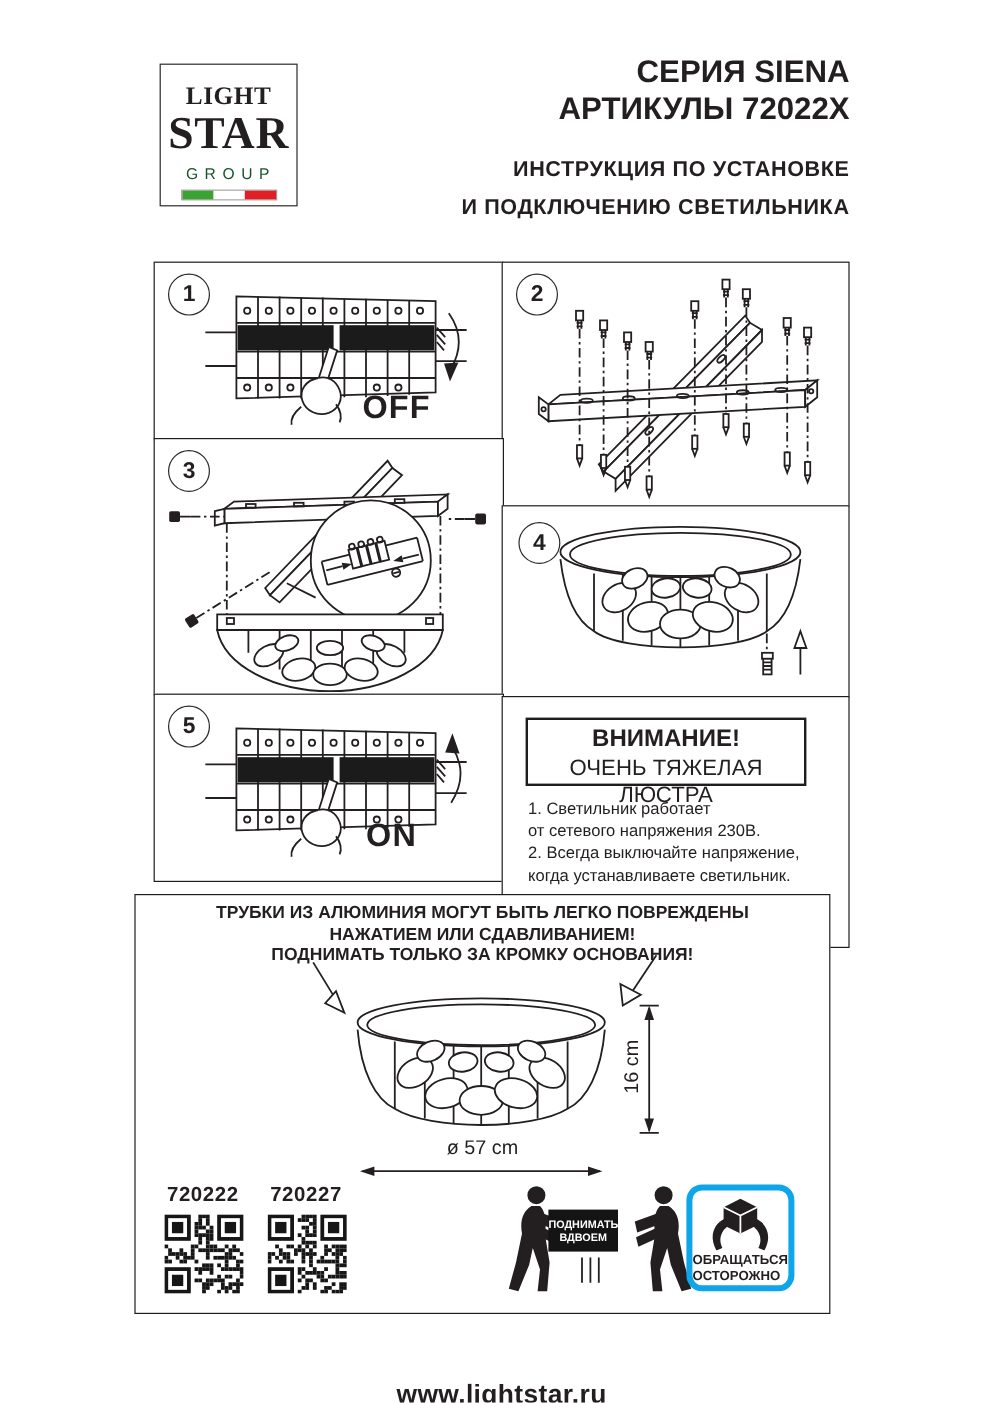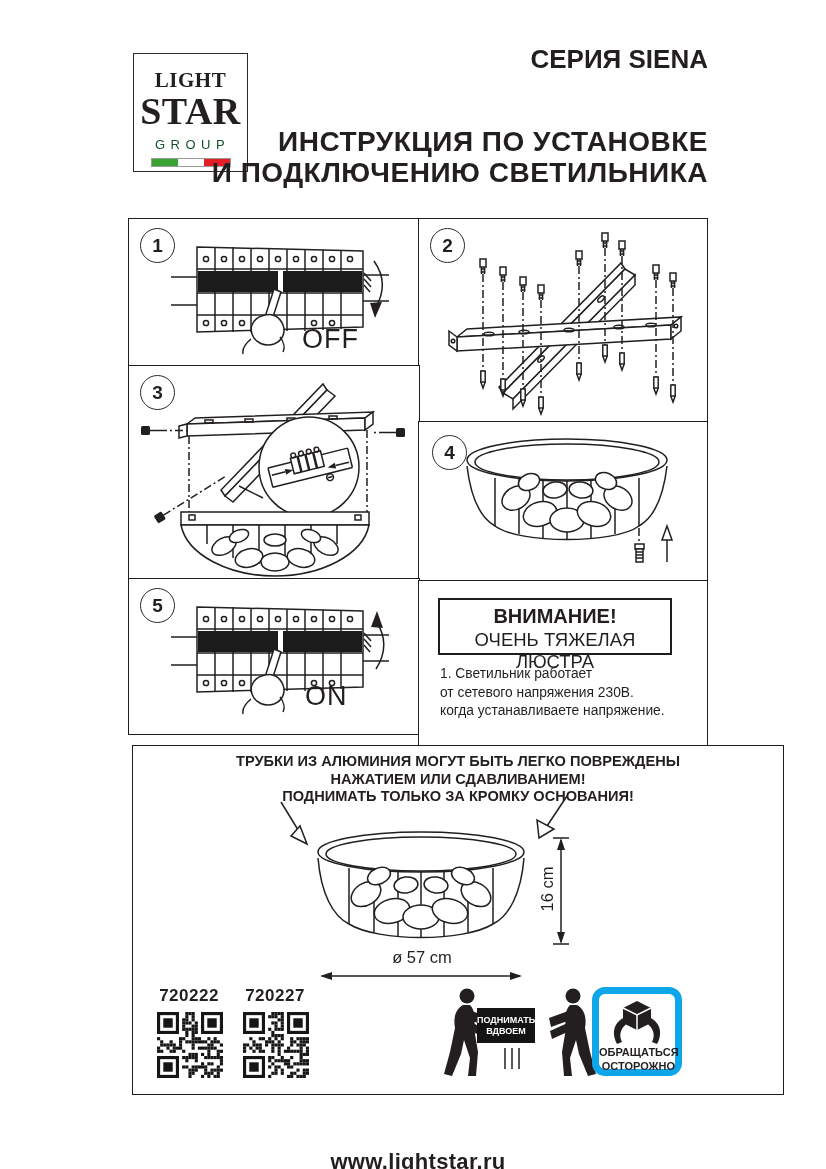--- a/index.html
+++ b/index.html
@@ -8,49 +8,49 @@
   .abs{position:absolute;}
   
   .logo-box{left:133px;top:53px;width:115px;height:119px;border:1.5px solid #2b2b2b;
             box-sizing:border-box;text-align:center;}
   .logo-light{font-family:"Liberation Serif",serif;font-weight:bold;font-size:21px;line-height:30px;margin-top:11px;letter-spacing:.5px;}
   .logo-star{font-family:"Liberation Serif",serif;font-weight:bold;font-size:38px;line-height:33px;letter-spacing:.5px;}
   .logo-group{font-size:13px;letter-spacing:5.5px;margin-top:9px;padding-left:4px;color:#14532d;}
   .flag{width:80px;height:9px;margin:6px auto 0;border:1px solid #9a9a9a;display:flex;box-sizing:border-box;}
   .flag div{flex:1;}
   .hdr{right:118px;top:44px;text-align:right;font-weight:bold;font-size:26px;line-height:31px;}
-  .hdr2{right:118px;top:126px;text-align:right;font-weight:bold;font-size:28px;line-height:31px;letter-spacing:.5px;}
+  .hdr2{right:118px;top:126px;text-align:right;font-weight:bold;font-size:18px;line-height:31px;letter-spacing:.5px;}
   
   .panel{border:1.5px solid #1d1d1d;box-sizing:border-box;background:#fff;}
   .stepnum{width:33px;height:33px;border:1.6px solid #2a2a2a;border-radius:50%;
            display:flex;align-items:center;justify-content:center;
            font-size:19px;font-weight:bold;background:#fff;}
-  .switch-label{font-size:27px;font-weight:400;letter-spacing:1px;}
+  .switch-label{font-size:27px;font-weight:700;letter-spacing:1px;}
   svg{display:block;}
   .ink{stroke:#231f20;fill:none;stroke-width:1.5;}
   .inkf{fill:#231f20;stroke:none;}
   .wf{fill:#fff;stroke:#231f20;stroke-width:1.5;}
   
   .warnbox{left:19px;top:17px;width:234px;height:57px;border:2px solid #1d1d1d;
            box-sizing:border-box;text-align:center;}
   .warn-t{font-size:20px;font-weight:bold;margin-top:5px;}
   .warn-s{font-size:18.5px;margin-top:1px;}
   .notes{left:21px;top:84px;width:262px;font-size:13.8px;line-height:18.6px;}
   
   .caution{left:0;top:7px;width:100%;text-align:center;font-weight:bold;
            font-size:14.6px;line-height:17.6px;}
   .dim{font-size:16.5px;}
   .dimv{left:385px;top:133px;width:60px;height:20px;text-align:center;transform:rotate(-90deg);}
   .dimh{left:188px;top:202px;width:202px;text-align:center;}
   .code{font-size:17px;font-weight:bold;letter-spacing:.5px;text-align:center;}
   .qr{width:66px;height:66px;}
   .liftsign{left:344px;top:262px;width:58px;height:35px;background:#141414;color:#fff;
             text-align:center;font-weight:bold;font-size:9px;line-height:10.5px;padding-top:7px;box-sizing:border-box;}
-  .handlebox{left:459px;top:241px;width:90px;height:89px;border:7px solid #0ea5e9;border-radius:13px;
-             box-sizing:border-box;text-align:right;}
+  .handlebox{left:459px;top:241px;width:90px;height:89px;border:5px solid #0ea5e9;border-radius:13px;
+             box-sizing:border-box;text-align:left;}
   .handletxt{font-size:11px;font-weight:bold;line-height:13.5px;margin-top:2px;}
   .footer{left:128px;top:1106px;width:580px;text-align:center;font-size:22px;font-weight:bold;letter-spacing:.3px;margin-top:43px;}
 </style>
 </head>
 <body>
 
 <div class="page">
 
   <div class="abs logo-box">
     <div class="logo-light">LIGHT</div>
@@ -58,20 +58,21 @@
     <div class="logo-group">GROUP</div>
     <div class="flag">
       <div style="background:#3aa432"></div>
       <div style="background:#ffffff"></div>
       <div style="background:#e31e24"></div>
     </div>
   </div>
 
   <div class="abs hdr">
     <div>СЕРИЯ SIENA</div>
+    <div>АРТИКУЛЫ 72022X</div>
   </div>
   <div class="abs hdr2">
     <div>ИНСТРУКЦИЯ ПО УСТАНОВКЕ</div>
     <div>И ПОДКЛЮЧЕНИЮ СВЕТИЛЬНИКА</div>
   </div>
 
   <div class="abs panel" style="left:128px;top:218px;width:291.5px;height:148.5px;">
     <div class="abs stepnum" style="left:11px;top:9px;">1</div>
     <svg class="abs" style="left:42px;top:12px;" width="218" height="124" viewBox="0 0 218 124">
       <g class="ink">
@@ -303,25 +304,26 @@
   </div>
 
   <div class="abs panel" style="left:418px;top:580px;width:290px;height:210px;">
     <div class="abs warnbox">
       <div class="warn-t">ВНИМАНИЕ!</div>
       <div class="warn-s">ОЧЕНЬ ТЯЖЕЛАЯ ЛЮСТРА</div>
     </div>
     <div class="abs notes">
       <div>1. Светильник работает</div>
       <div>от сетевого напряжения 230В.</div>
-      <div>когда устанавливаете напряжение.</div>
+      <div>2. Всегда выключайте напряжение,</div>
+      <div>когда устанавливаете светильник.</div>
     </div>
   </div>
 
-  <div class="abs panel" style="left:132px;top:745px;width:652px;height:350px;padding-left:36px;">
+  <div class="abs panel" style="left:112px;top:745px;width:580px;height:350px;padding-left:36px;">
     <div class="abs caution">
       <div>ТРУБКИ ИЗ АЛЮМИНИЯ МОГУТ БЫТЬ ЛЕГКО ПОВРЕЖДЕНЫ</div>
       <div>НАЖАТИЕМ ИЛИ СДАВЛИВАНИЕМ!</div>
       <div>ПОДНИМАТЬ ТОЛЬКО ЗА КРОМКУ ОСНОВАНИЯ!</div>
     </div>
 
     <svg class="abs" style="left:0;top:48px;" width="577" height="195" viewBox="0 0 577 195">
       <g>
         <path class="ink" d="M148,8 L170,44"></path>
         <polygon class="wf" points="174,50 158,42 167,32"></polygon>

